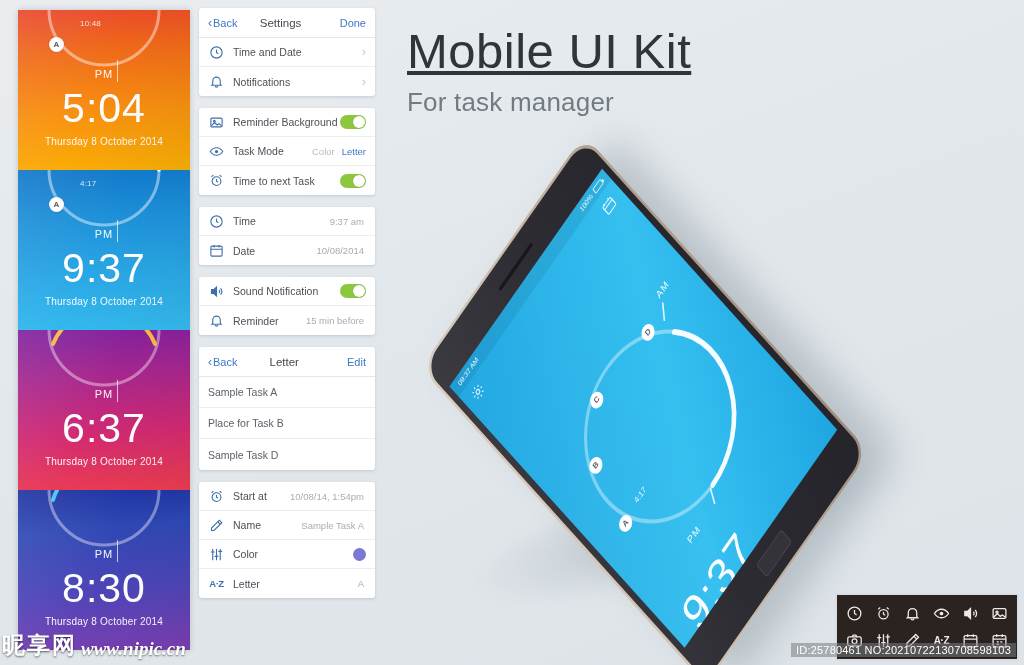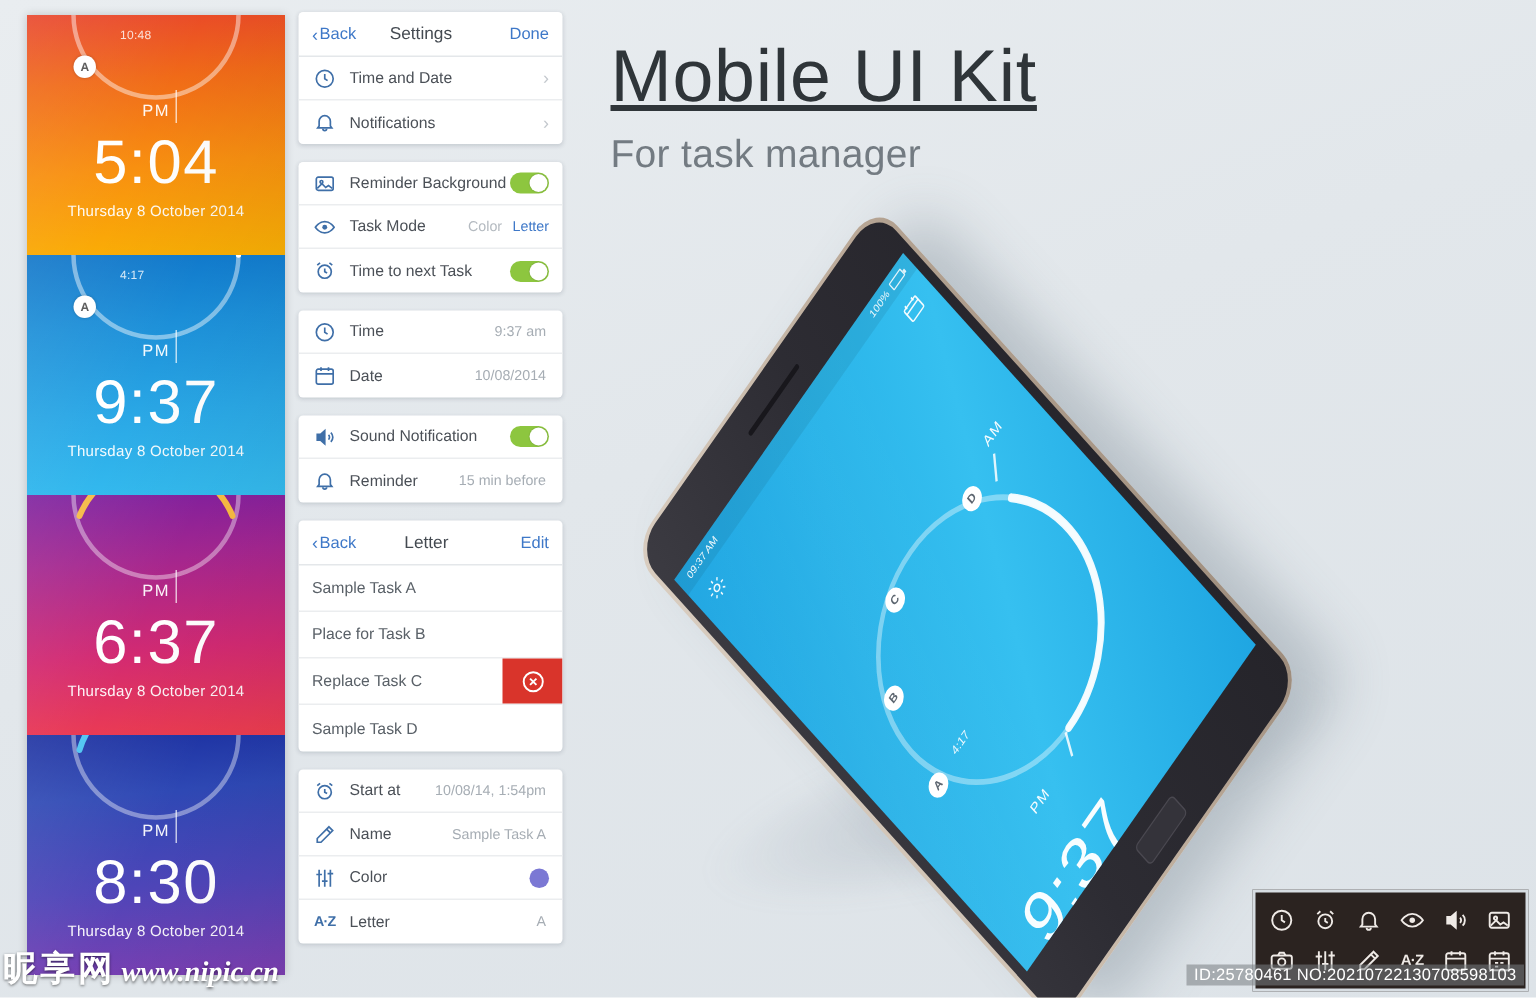--- a/index.html
+++ b/index.html
@@ -642,31 +642,20 @@
         <span>Back</span>
       </div>
       <div class="nav-title">Letter</div>
       <div class="nav-action">Edit</div>
     </div>
     <div class="task-row">
       <span>Sample Task A</span>
     </div>
     <div class="task-row">
       <span>Place for Task B</span>
-    </div>
-    <div class="task-row">
-      <span>Replace Task C</span>
-      <span class="del-btn">
-        <span>
-          <svg width="17" height="17" viewBox="0 0 24 24" fill="none" stroke="#ffffff" stroke-width="1.8">
-            <circle cx="12" cy="12" r="9"></circle>
-              <path d="M9 9l6 6M15 9l-6 6"></path>
-          </svg>
-        </span>
-      </span>
     </div>
     <div class="task-row">
       <span>Sample Task D</span>
     </div>
   </div>
 
   <div class="panel">
     <div class="row">
       <span class="ico">
         <svg width="15" height="15" viewBox="0 0 24 24" fill="none" stroke="currentColor" stroke-width="1.8">

